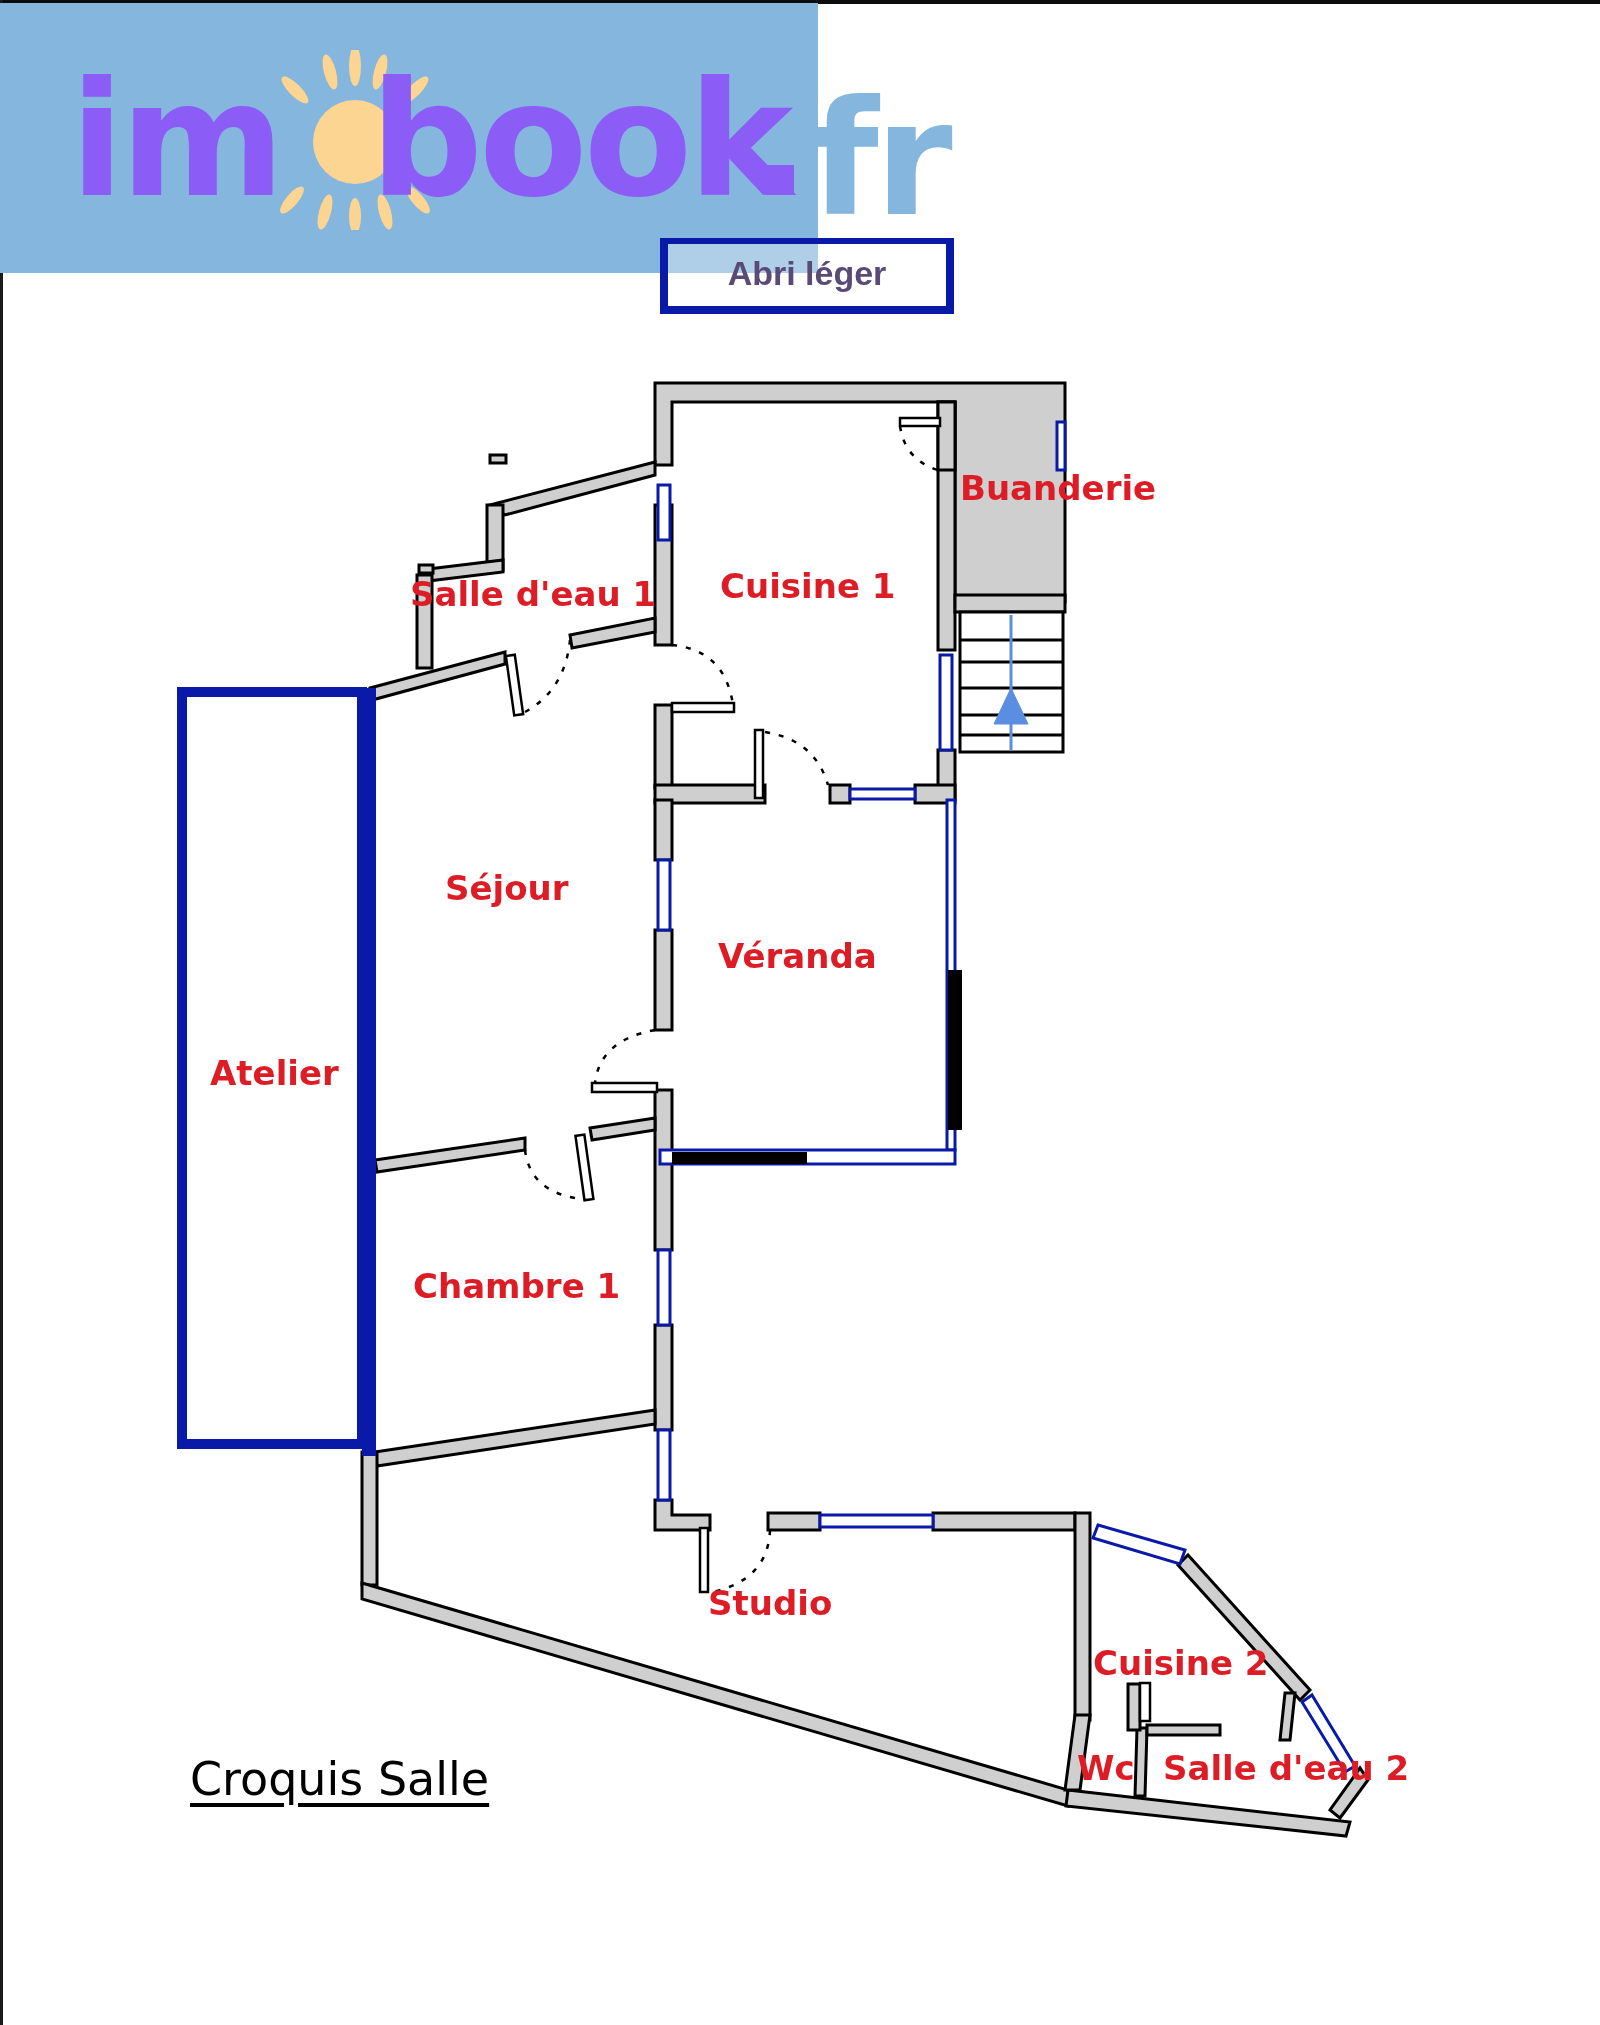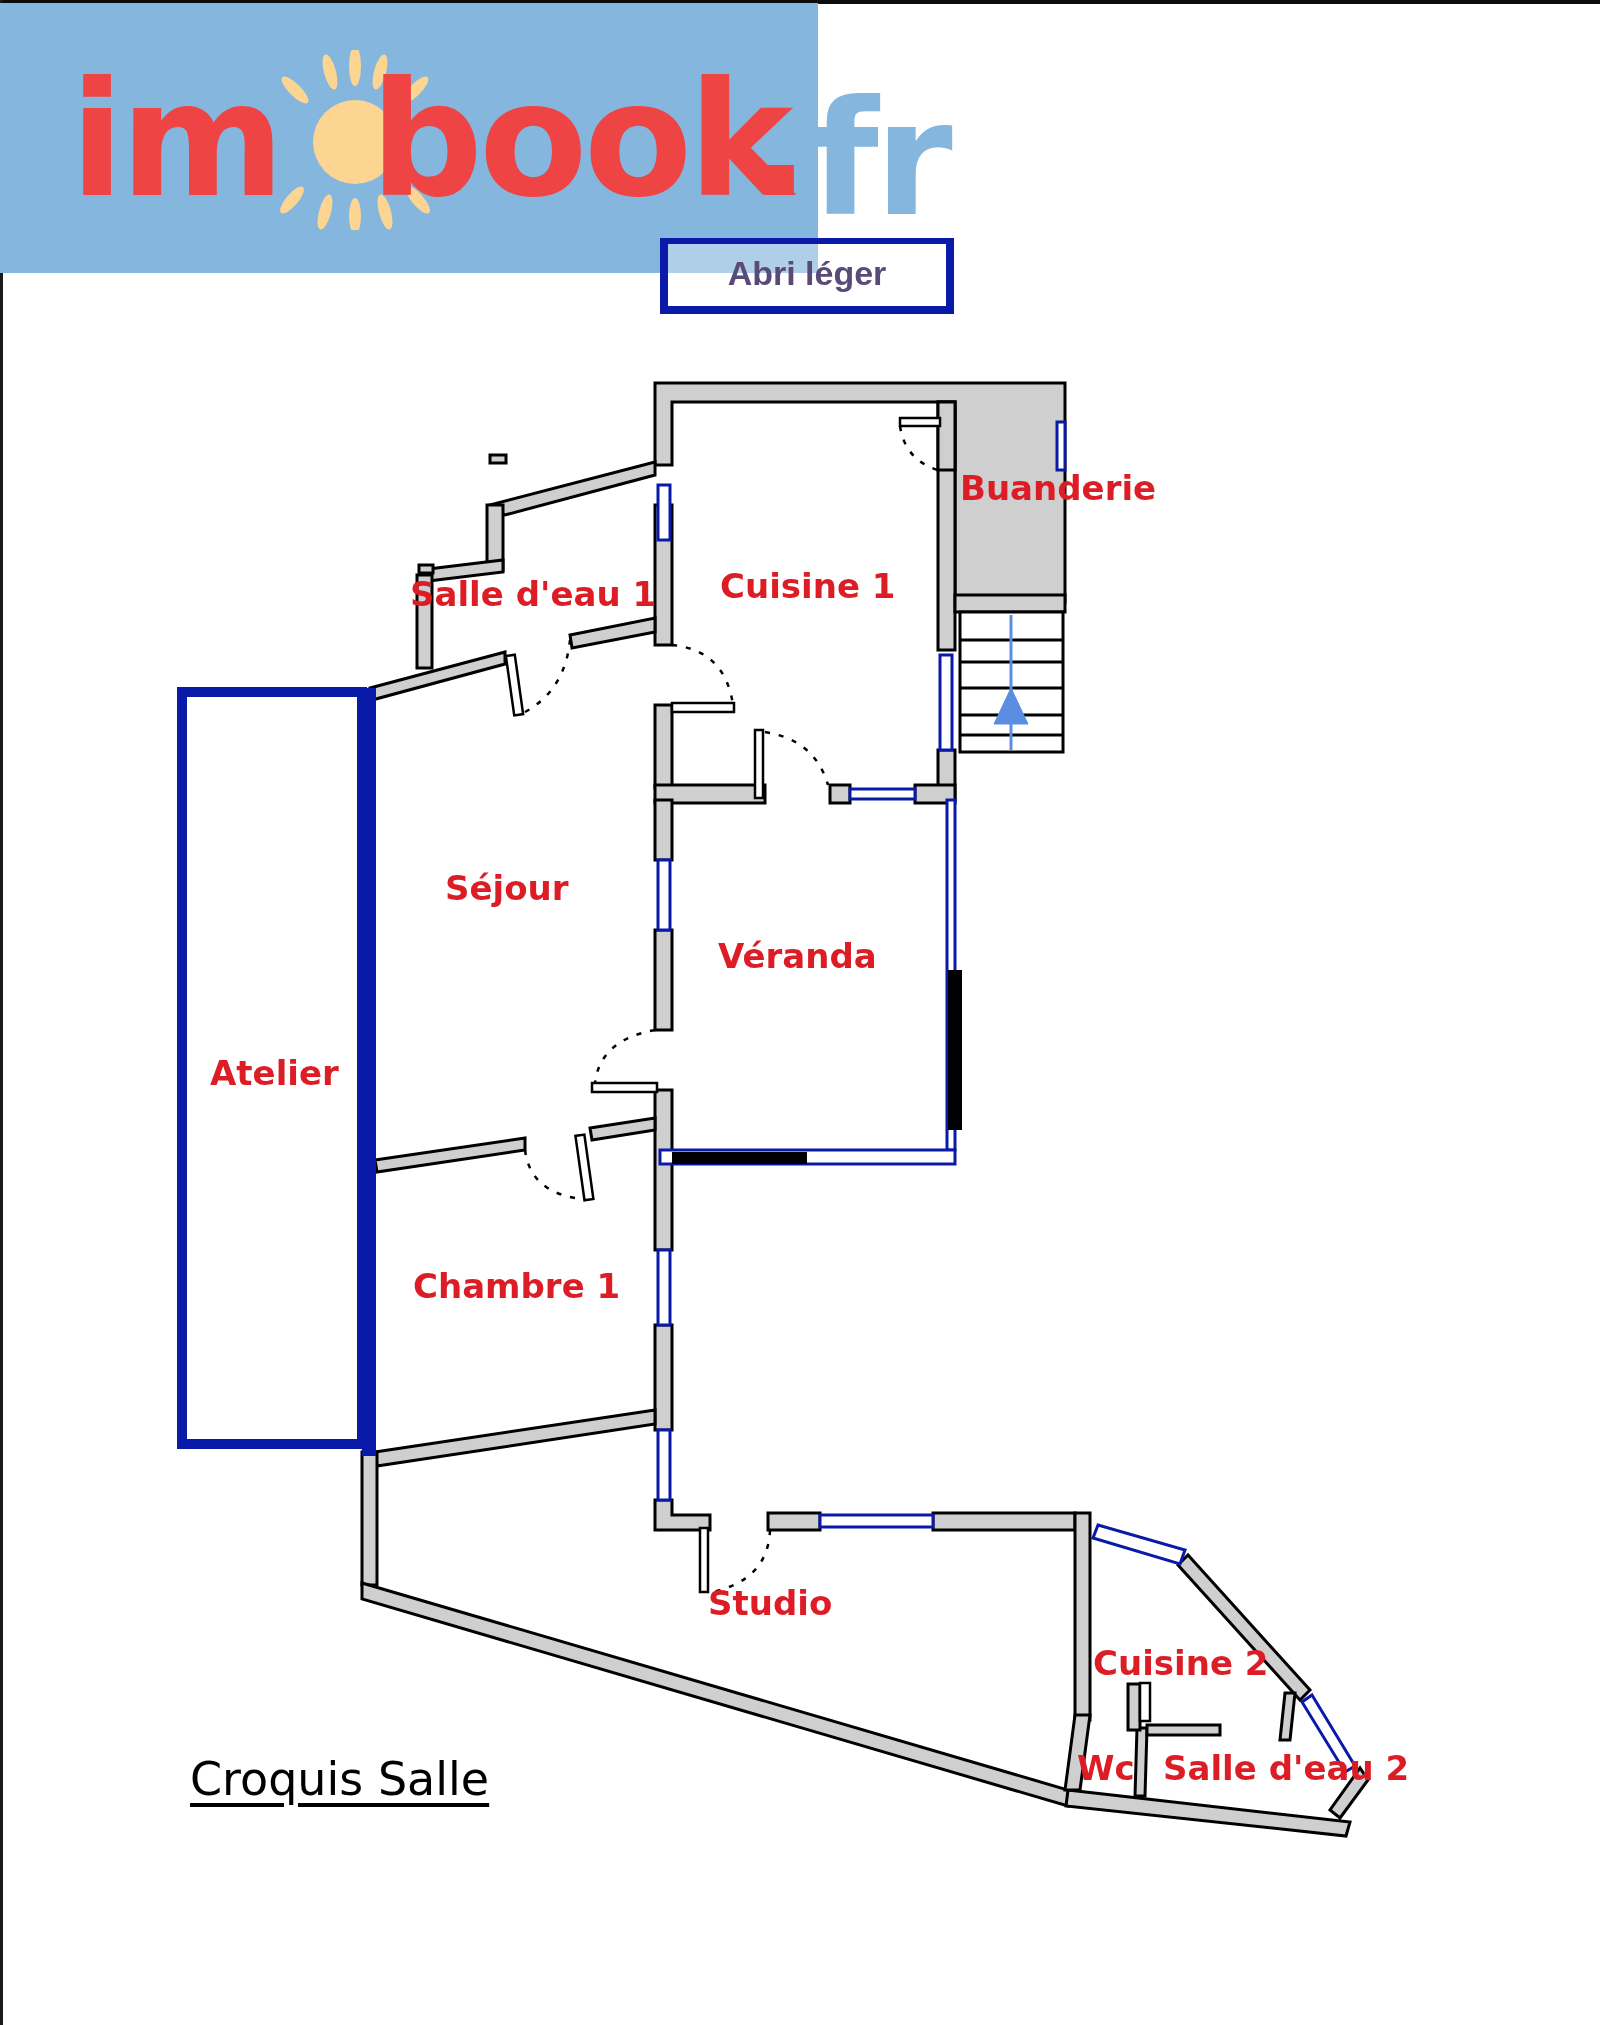--- a/index.html
+++ b/index.html
@@ -3,21 +3,21 @@
 <meta charset="utf-8">
 <style>
   html, body { margin: 0; padding: 0; background: #ffffff; }
   body { width: 1600px; height: 2025px; position: relative; overflow: hidden;
          font-family: "DejaVu Sans", sans-serif; }
   .topline { position: absolute; left: 0; top: 0; width: 1600px; height: 4px; background: #0c0c0c; }
   .leftline { position: absolute; left: 0; top: 0; width: 3px; height: 2025px; background: #1a1a1a; }
   .banner { position: absolute; left: 0; top: 3px; width: 818px; height: 270px; background: #85b6de; }
   .logo { position: absolute; left: 70px; top: 50px; height: 180px; }
   .logo-text { position: absolute; top: 0; font-family: "DejaVu Sans", sans-serif; font-weight: bold;
-               font-size: 158px; line-height: 180px; color: #ef4444; letter-spacing: -4px; }
+               font-size: 158px; line-height: 180px; color: #8b5cf6; letter-spacing: -4px; }
   .logo-fr { color: #85b6de; margin-top: 19px; }
   .abri { position: absolute; left: 660px; top: 218px; width: 294px; height: 76px;
           border: 8px solid #0a1aa8; border-top-width: 6px; box-sizing: border-box; background: rgba(255,255,255,0.35); margin-top: 20px; }
   .abri-label { position: absolute; left: 0; right: 0; top: 10px; text-align: center;
                 font-family: "Liberation Sans", sans-serif; font-weight: bold; font-size: 34px; color: #5a4a78; }
   svg.plan { position: absolute; left: 0; top: 0; }
   .room-label { font-family: "DejaVu Sans", sans-serif; font-weight: bold; fill: #dd1d26; font-size: 34px; }
   .title { position: absolute; left: 190px; top: 1752px; font-family: "DejaVu Sans", sans-serif;
            font-size: 46px; color: #000; text-decoration: underline; text-underline-offset: 8px; }
 </style>

